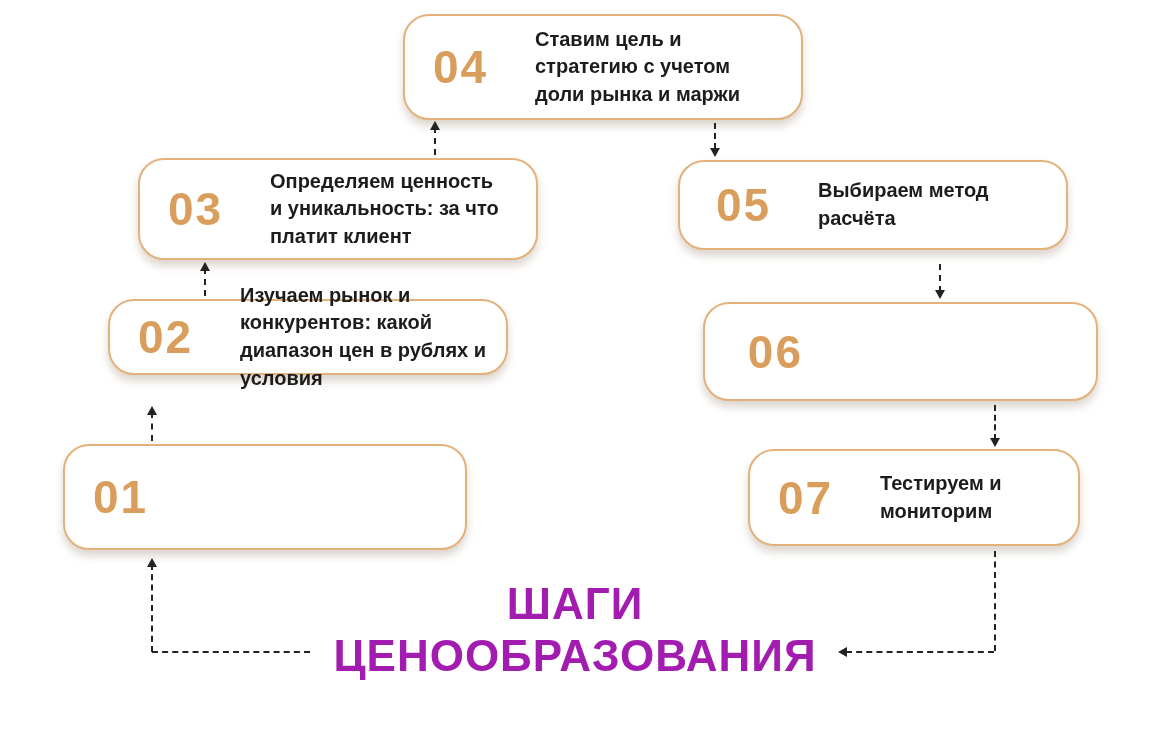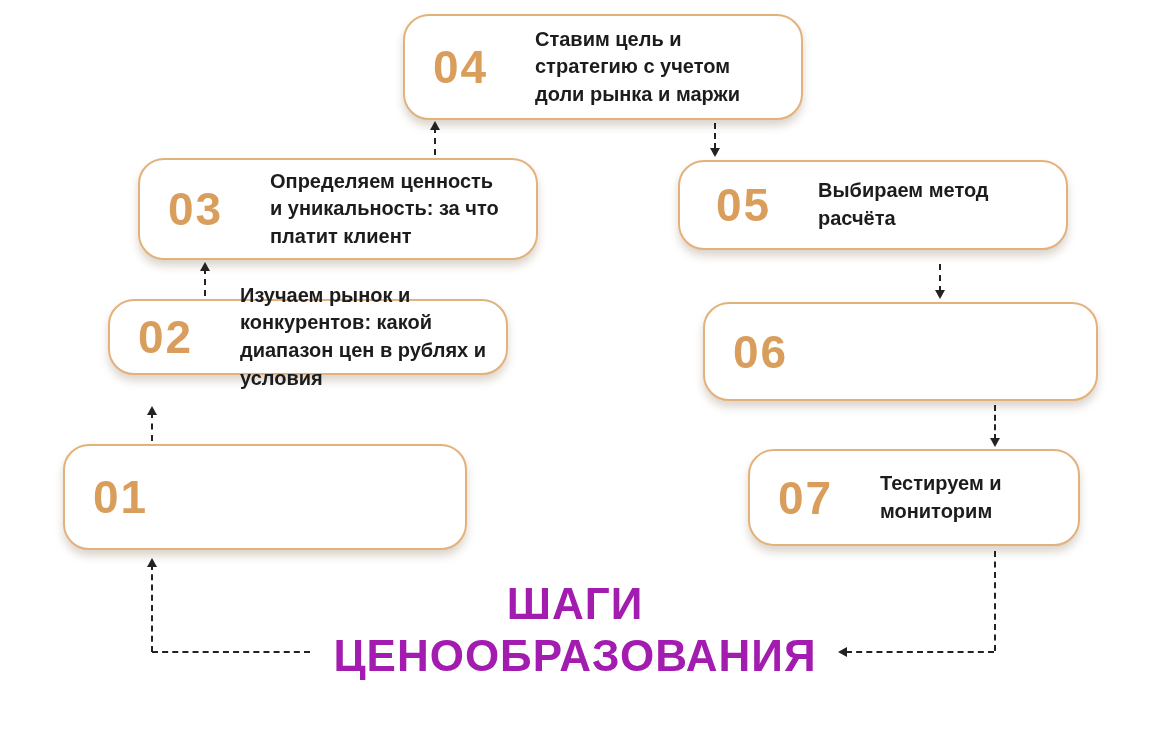--- a/index.html
+++ b/index.html
@@ -36,21 +36,21 @@
     font-size:20px;
     font-weight:600;
     line-height:1.38;
     max-width:248px;
   }
   
   #card-04{left:375px;top:14px;width:400px;height:106px;}
   #card-03{left:110px;top:158px;width:400px;height:102px;}
   #card-05{left:650px;top:160px;width:390px;height:90px;justify-content:flex-end;}
   #card-02{left:80px;top:299px;width:400px;height:76px;}
-  #card-06{left:675px;top:302px;width:395px;height:99px;}
+  #card-06{left:675px;top:302px;width:395px;height:99px;text-align:right;}
   #card-01{left:35px;top:444px;width:404px;height:106px;}
   #card-07{left:720px;top:449px;width:332px;height:97px;}
   #card-04 .txt{max-width:228px;}
   #card-03 .txt{max-width:230px;}
 
   
   .vline{position:absolute;width:0;border-left:2px dashed #222222;}
   .hline{position:absolute;height:0;border-top:2px dashed #222222;}
   .tri{position:absolute;width:0;height:0;}
   .tri-up{border-left:5px solid transparent;border-right:5px solid transparent;border-bottom:9px solid #222222;}

